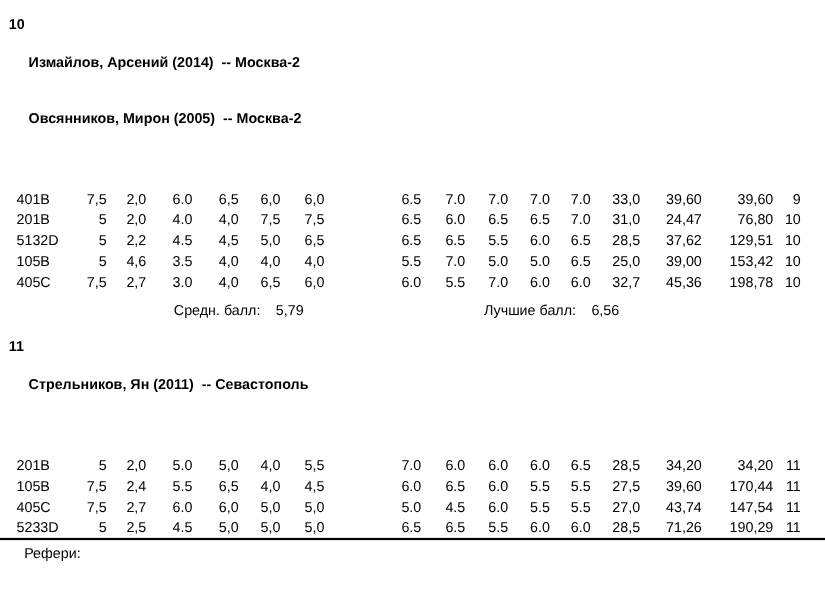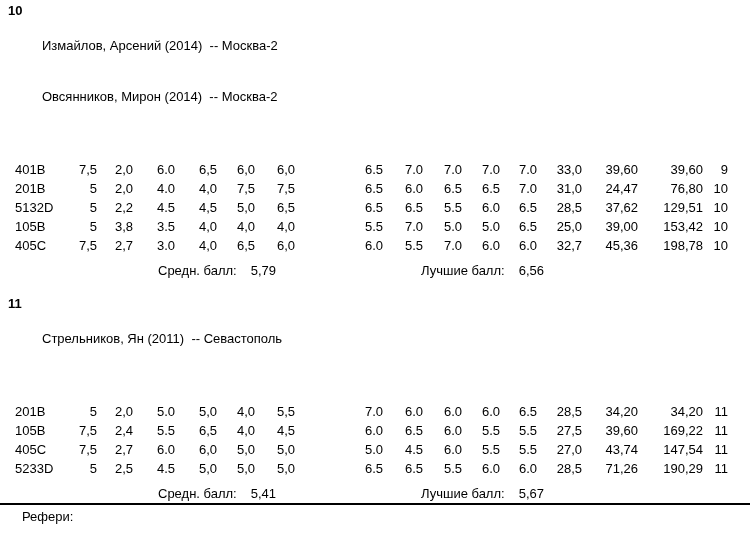--- a/index.html
+++ b/index.html
@@ -8,53 +8,53 @@
     width: 750px; height: 554px;
     background: #ffffff; color: #000000;
     font-family: "Liberation Sans", sans-serif;
     font-size: 13px;
     overflow: hidden;
   }
   .page { position: relative; width: 750px; height: 554px; }
 
   .entry-header { position: relative; margin-bottom: 4px; }
   .entry-rank { position: absolute; left: 8px; top: 0; font-weight: bold; }
-  .entry-names { margin-left: 42px; font-weight: normal; line-height: 17px; white-space: pre; }
-
-  .entry-1 { padding-top: 3px; }
+  .entry-names { margin-left: 26px; font-weight: bold; line-height: 17px; white-space: pre; }
+
+  .entry-1 { padding-top: 14px; }
   .entry-2 { margin-top: 16px; }
 
   table.scores { border-collapse: collapse; table-layout: fixed; width: 750px; margin-top: 21px; }
   table.scores td {
     height: 19px; padding: 0;
     text-align: right; font-size: 13px; line-height: 19px;
     white-space: nowrap; overflow: hidden;
   }
   table.scores td.code { text-align: left; padding-left: 15px; }
 
   .avg-row { position: relative; height: 19px; margin-top: 6px; line-height: 19px; }
   .avg-a { position: absolute; left: 158px; }
-  .avg-b { position: absolute; left: 421px; }
+  .avg-b { position: absolute; left: 440px; }
   .avg-val { display: inline-block; margin-left: 14px; text-align: center; }
 
   .rule { border: 0; border-top: 2px solid #000; margin: 0; width: 750px; }
 
   .officials { padding: 4px 0 0 22px; line-height: 16.3px; }
 </style>
 </head>
 <body>
 
 <div class="page">
 
   <div class="entry entry-1">
     <div class="entry-header">
       <span class="entry-rank">10</span>
       <div class="entry-names">
         <div>Измайлов, Арсений (2014)  -- Москва-2</div>
-        <div>Овсянников, Мирон (2014)  -- Москва-2</div>
+        <div>Овсянников, Мирон (2005)  -- Москва-2</div>
       </div>
     </div>
 
     <table class="scores">
       <colgroup>
         <col style="width:60px">
           <col style="width:37px">
           <col style="width:36px">
         <col style="width:42px">
           <col style="width:42px">
@@ -125,21 +125,21 @@
           <td>6.5</td>
           <td>28,5</td>
           <td>37,62</td>
           <td>129,51</td>
           <td>10</td>
           <td></td>
         </tr>
         <tr>
           <td class="code">105B</td>
           <td>5</td>
-          <td>3,8</td>
+          <td>4,6</td>
           <td>3.5</td>
           <td>4,0</td>
           <td>4,0</td>
           <td>4,0</td>
           <td>5.5</td>
           <td>7.0</td>
           <td>5.0</td>
           <td>5.0</td>
           <td>6.5</td>
           <td>25,0</td>
@@ -232,21 +232,21 @@
           <td>6,5</td>
           <td>4,0</td>
           <td>4,5</td>
           <td>6.0</td>
           <td>6.5</td>
           <td>6.0</td>
           <td>5.5</td>
           <td>5.5</td>
           <td>27,5</td>
           <td>39,60</td>
-          <td>169,22</td>
+          <td>170,44</td>
           <td>11</td>
           <td></td>
         </tr>
         <tr>
           <td class="code">405C</td>
           <td>7,5</td>
           <td>2,7</td>
           <td>6.0</td>
           <td>6,0</td>
           <td>5,0</td>
@@ -277,24 +277,20 @@
           <td>6.0</td>
           <td>28,5</td>
           <td>71,26</td>
           <td>190,29</td>
           <td>11</td>
           <td></td>
         </tr>
       </tbody>
     </table>
 
-    <div class="avg-row">
-      <span class="avg-a"><span>Средн. балл:</span><span class="avg-val">5,41</span></span>
-      <span class="avg-b"><span>Лучшие балл:</span><span class="avg-val">5,67</span></span>
-    </div>
   </div>
 
   <hr class="rule">
 
   <div class="officials">
     <div>Рефери:</div>
 
   </div>
 
 </div>

